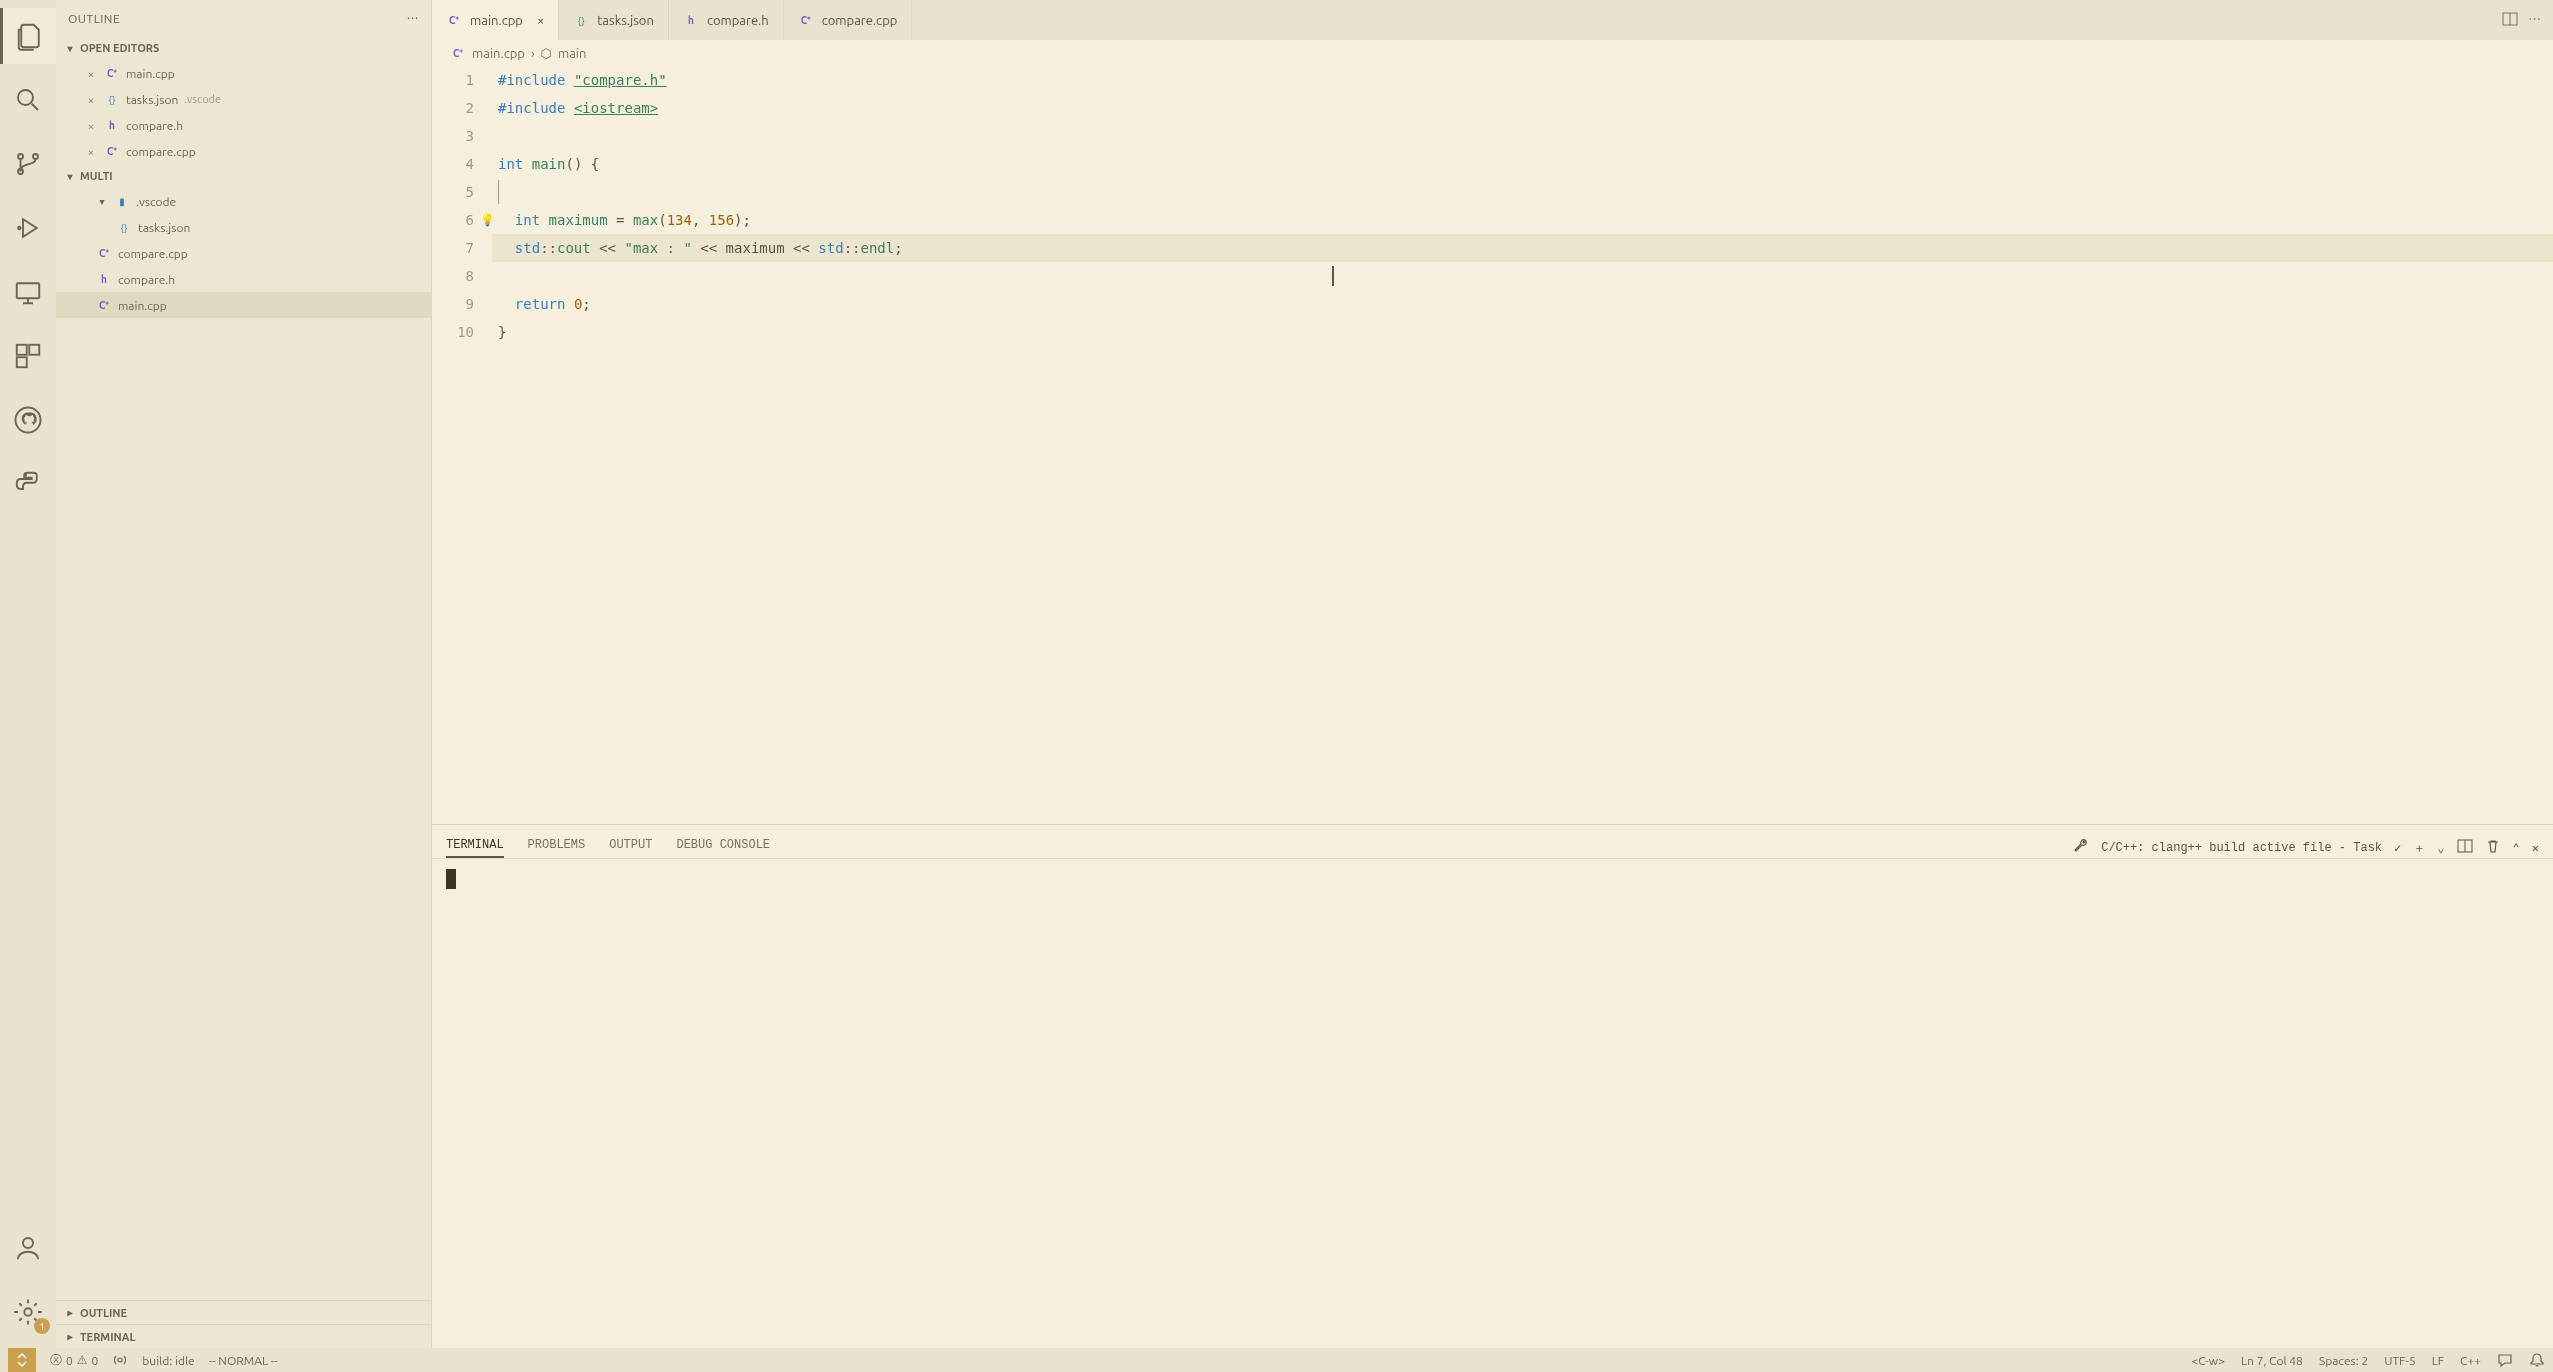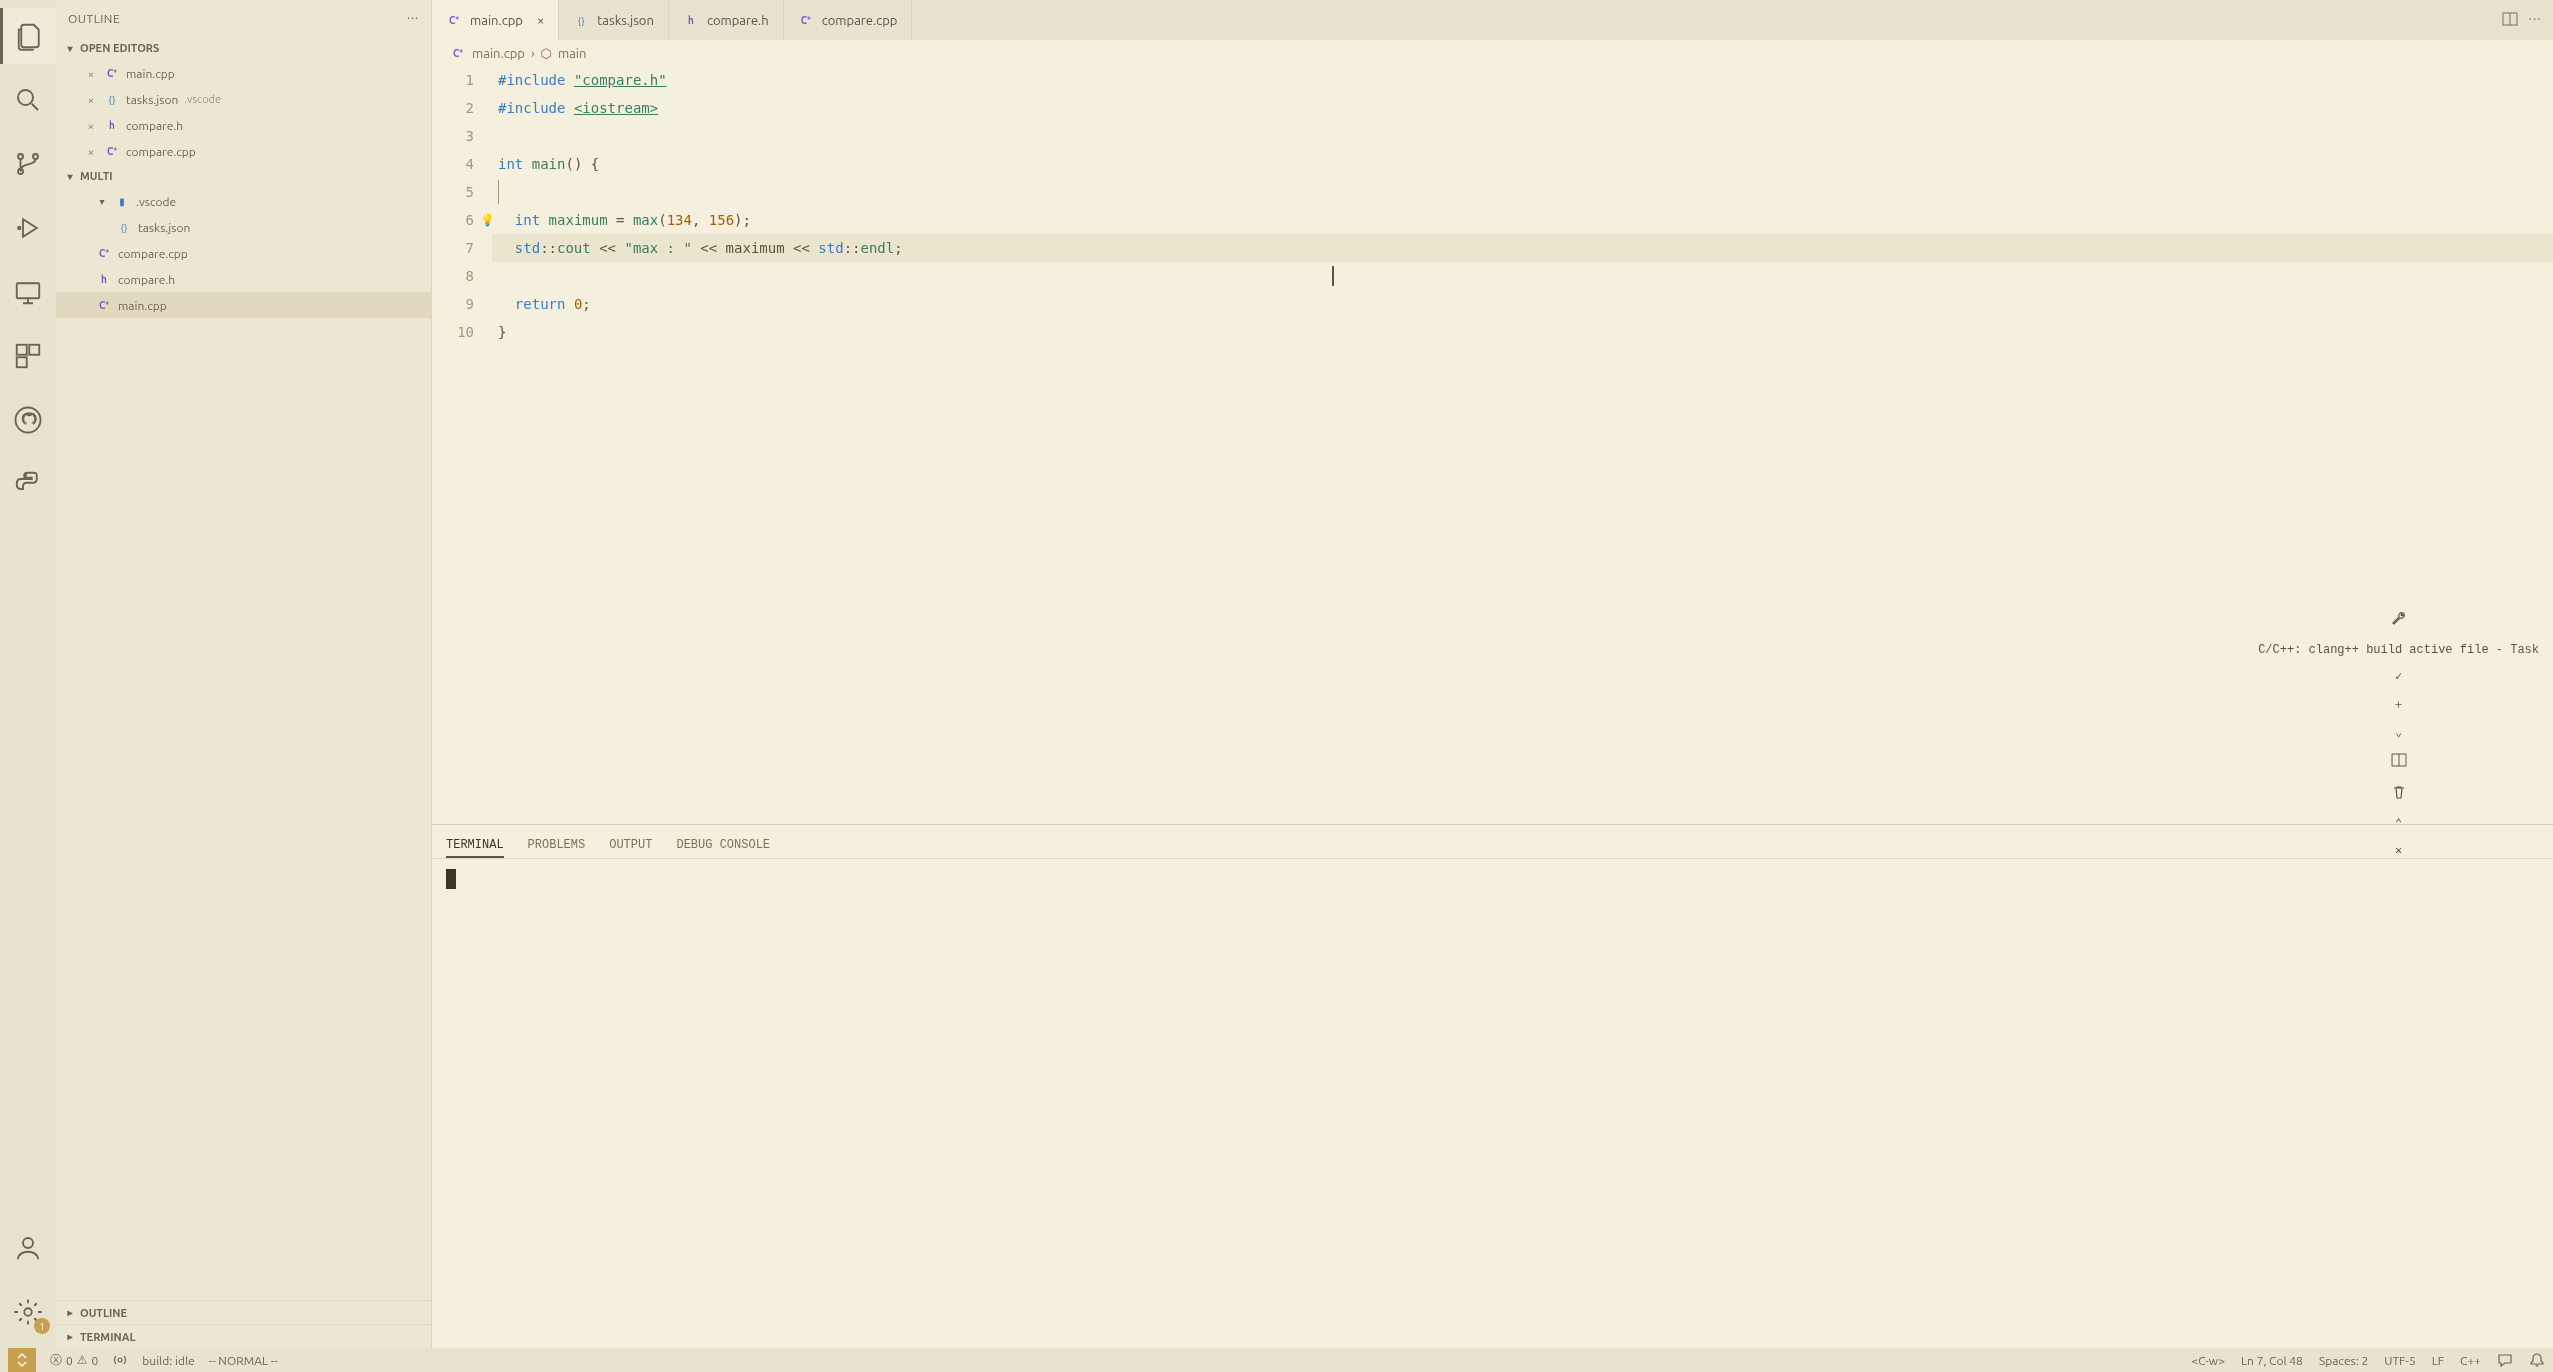--- a/index.html
+++ b/index.html
@@ -236,21 +236,20 @@
   font-family: Liberation Mono, monospace;
 }
 .panel-tab { cursor: pointer; color: #7a7258; }
 .panel-tab.active { border-bottom: 2px solid #5c5445; color: #3b3526; padding-bottom: 4px; }
 .panel-tabs .right {
   margin-left: auto;
   display: flex;
   align-items: center;
   gap: 12px;
   font-size: 12px;
-  flex-direction: column;
 }
 .panel-body {
   flex: 1;
   padding: 10px 14px;
   font-family: monospace;
 }
 .term-cursor {
   display: inline-block;
   width: 10px;
   height: 20px;

